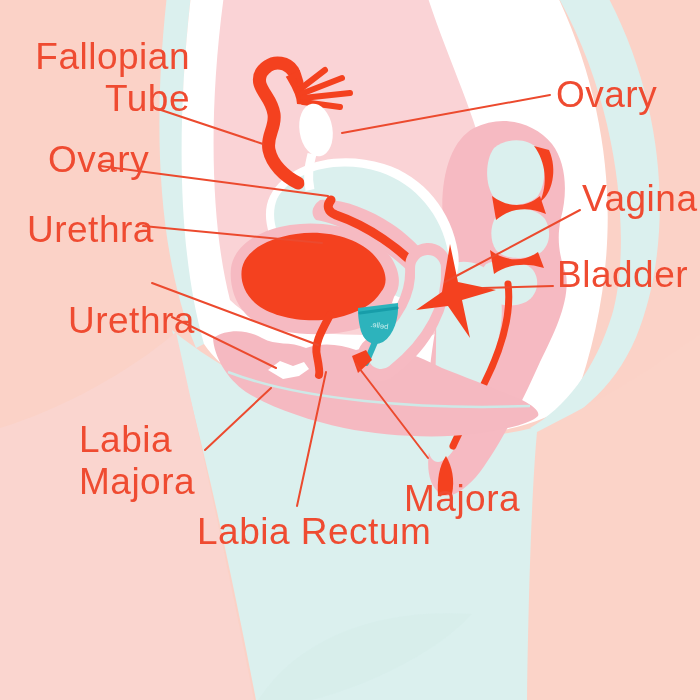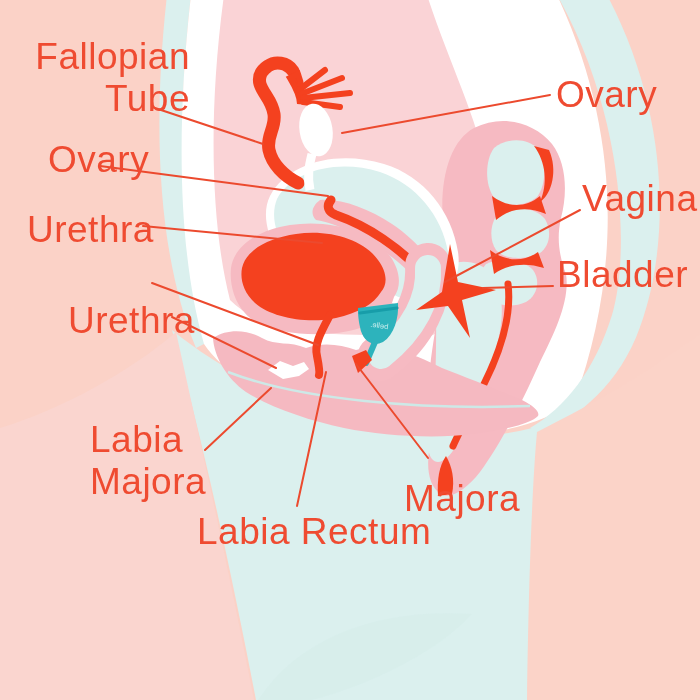--- a/index.html
+++ b/index.html
@@ -131,17 +131,17 @@
 </svg>
 
   <div class="lbl right" style="right:510px;top:36px">Fallopian
 Tube</div>
   <div class="lbl" style="left:556px;top:74px">Ovary</div>
   <div class="lbl" style="left:48px;top:139px">Ovary</div>
   <div class="lbl" style="left:27px;top:209px">Urethra</div>
   <div class="lbl" style="left:582px;top:178px">Vagina</div>
   <div class="lbl" style="left:557px;top:254px">Bladder</div>
   <div class="lbl" style="left:68px;top:300px">Urethra</div>
-  <div class="lbl" style="left:90px;top:419px">Labia
+  <div class="lbl" style="left:79px;top:419px">Labia
 Majora</div>
   <div class="lbl" style="left:197px;top:511px">Labia Rectum</div>
   <div class="lbl" style="left:404px;top:478px">Majora</div>
 </div>
 
 </body></html>

